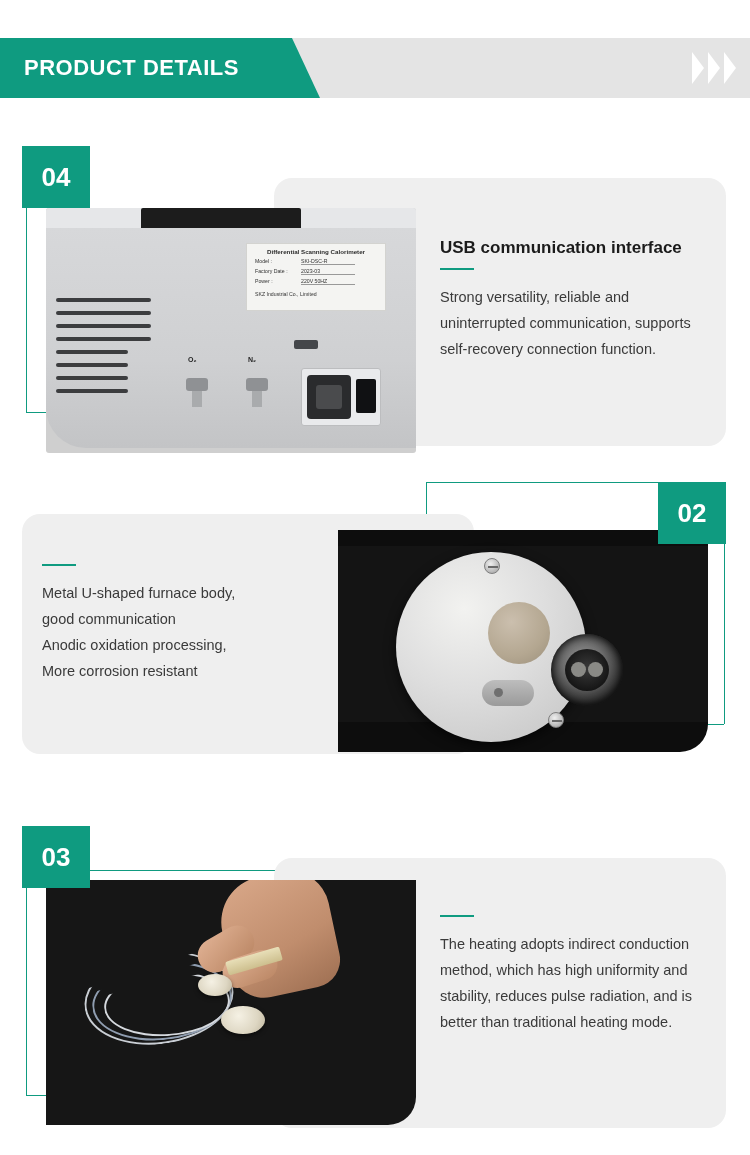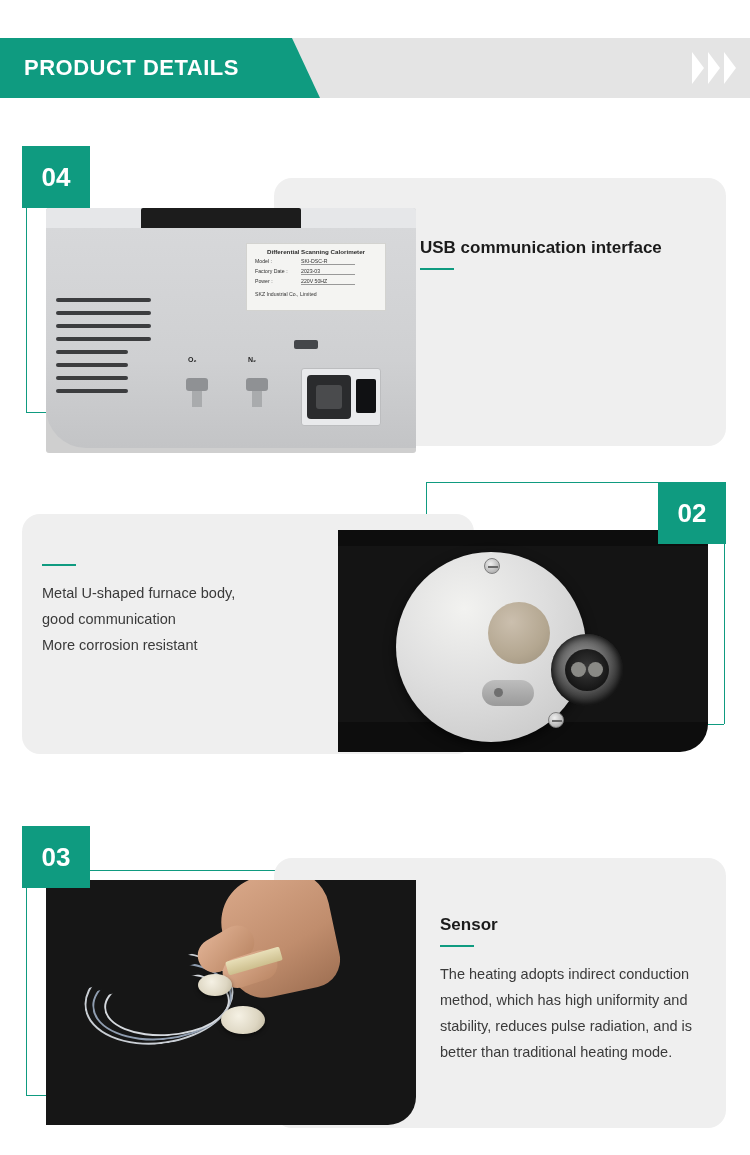--- a/index.html
+++ b/index.html
@@ -315,23 +315,24 @@
         <div class="lbl-r">
           <i>Factory Date :</i><u>2023-03</u>
         </div>
         <div class="lbl-r">
           <i>Power :</i><u>220V 50HZ</u>
         </div>
         <div class="lbl-r" style="margin-top:6px;">SKZ Industrial Co., Limited</div>
       </div>
     </div>
 
-    <div class="textwrap" style="left:420px;top:98px;width:266px;">
+    <div class="textwrap" style="left:440px;top:98px;width:266px;">
       <div class="txt-title">USB communication interface</div>
       <div class="txt-rule"></div>
+      <div class="txt-body">Strong versatility, reliable and uninterrupted communication, supports self-recovery connection function.</div>
     </div>
   </div>
 
   <div class="block" style="left:0;top:478px;width:652px;height:310px;">
 
     <div class="line h" style="left:426px;top:4px;width:236px;"></div>
     <div class="line v" style="left:426px;top:4px;height:32px;"></div>
     <div class="line v" style="left:724px;top:66px;height:180px;"></div>
     <div class="line h" style="left:676px;top:246px;width:48px;"></div>
 
@@ -353,20 +354,21 @@
         <div class="screw" style="left:88px;top:6px;"></div>
         <div class="screw" style="left:152px;top:160px;"></div>
       </div>
     </div>
 
     <div class="textwrap" style="left:42px;top:86px;width:270px;">
       <div class="txt-rule"></div>
       <div class="txt-body">
         <div>Metal U-shaped furnace body,</div>
         <div>good communication</div>
+        <div>Anodic oxidation processing,</div>
         <div>More corrosion resistant</div>
       </div>
     </div>
   </div>
 
   <div class="block" style="left:0;top:820px;width:657px;height:320px;">
 
     <div class="line h" style="left:88px;top:50px;width:238px;"></div>
     <div class="line v" style="left:326px;top:50px;height:30px;"></div>
     <div class="line v" style="left:26px;top:36px;height:240px;"></div>
@@ -382,19 +384,18 @@
       <div class="wire w3"></div>
       <div class="hand"></div>
       <div class="finger f1"></div>
       <div class="finger f2"></div>
       <div class="strip"></div>
       <div class="pan p1"></div>
       <div class="pan p2"></div>
     </div>
 
     <div class="textwrap" style="left:440px;top:95px;width:272px;">
-      <div class="txt-title">Sensor</div>
       <div class="txt-rule"></div>
       <div class="txt-body">The heating adopts indirect conduction method, which has high uniformity and stability, reduces pulse radiation, and is better than traditional heating mode.</div>
     </div>
   </div>
 
 </div>
 
 </body></html>

